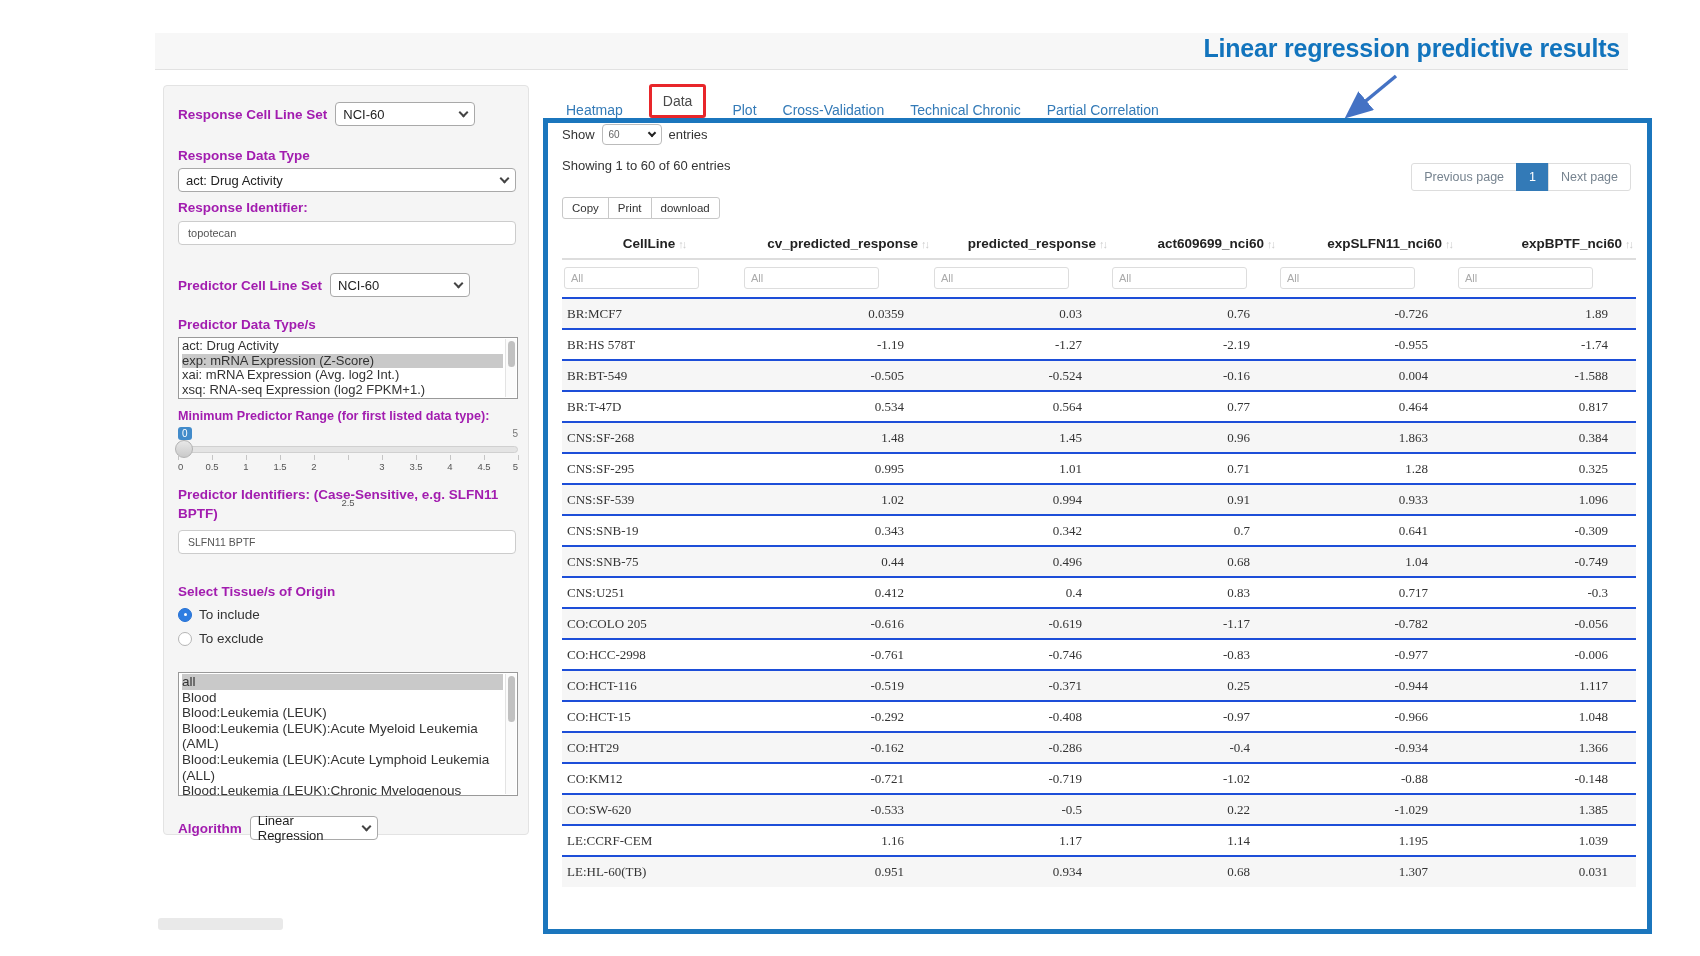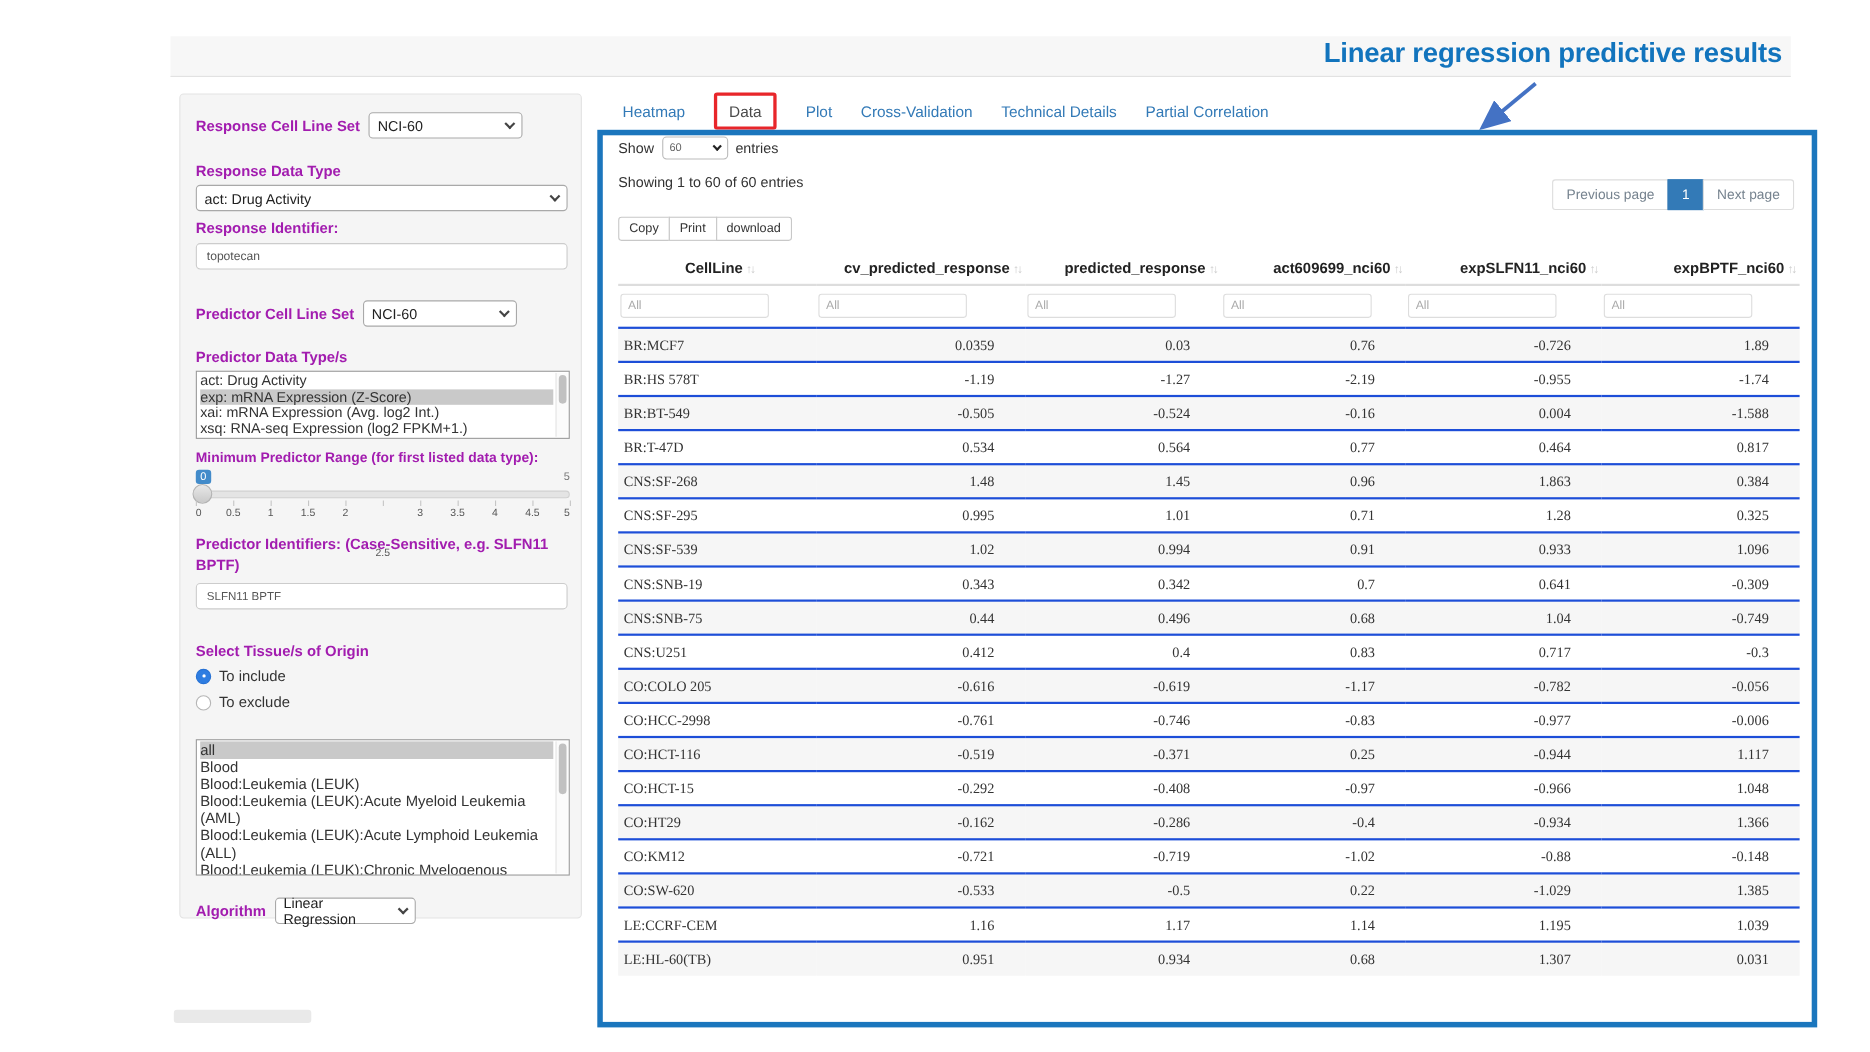--- a/index.html
+++ b/index.html
@@ -61,21 +61,21 @@
   
   .radio-row { display: flex; align-items: center; gap: 7px; margin-top: 8px; }
   .radio { width: 14px; height: 14px; border-radius: 50%; background: #fff;
            border: 1px solid #b5b5b5; position: relative; cursor: pointer; flex: 0 0 auto; }
   .radio.checked { background: #2e7de1; border-color: #2671d4; }
   .radio.checked::after { content: ""; position: absolute; left: 4.5px; top: 4.5px;
                           width: 3px; height: 3px; border-radius: 50%; background: #fff; }
   .radio-label { font-size: 13.5px; color: #333; }
 
   
-  .tabs { position: absolute; left: 566px; top: 84px; display: flex; align-items: center; gap: 26px; }
+  .tabs { position: absolute; left: 566px; top: 84px; display: flex; align-items: flex-end; gap: 26px; }
   .tab { color: #337ab7; font-size: 14px; cursor: pointer; white-space: nowrap; }
   .tab.active { color: #4a4a4a; border: 3px solid #e8262a; border-radius: 3px; padding: 6px 11px; }
 
   
   .panel { position: absolute; left: 543px; top: 118px; width: 1109px; height: 816px;
            border: 5px solid #1b76bd; background: #fff; padding: 0 14px; }
   .show-row { display: flex; align-items: center; gap: 7px; margin-top: 1px; font-size: 13px; color: #333; }
   .show-sel { display: inline-flex; justify-content: space-between; align-items: center; width: 60px;
               height: 21px; border: 1px solid #bbb; border-radius: 4px; background: #fff;
               font-size: 10px; color: #666; padding: 0 6px; cursor: pointer; }
@@ -235,21 +235,21 @@
       <span class="chev"></span>
     </span>
   </div>
 </div>
 
 <div class="tabs" id="tabs">
     <span class="tab">Heatmap</span>
     <span class="tab active">Data</span>
     <span class="tab">Plot</span>
     <span class="tab">Cross-Validation</span>
-    <span class="tab">Technical Details</span>
+    <span class="tab">Technical Chronic</span>
     <span class="tab">Partial Correlation</span>
   </div>
 
 <div class="panel">
 
   <div class="show-row">
     <span>Show</span>
     <span class="show-sel">
       <span>60</span>
       <span class="chev"></span>

